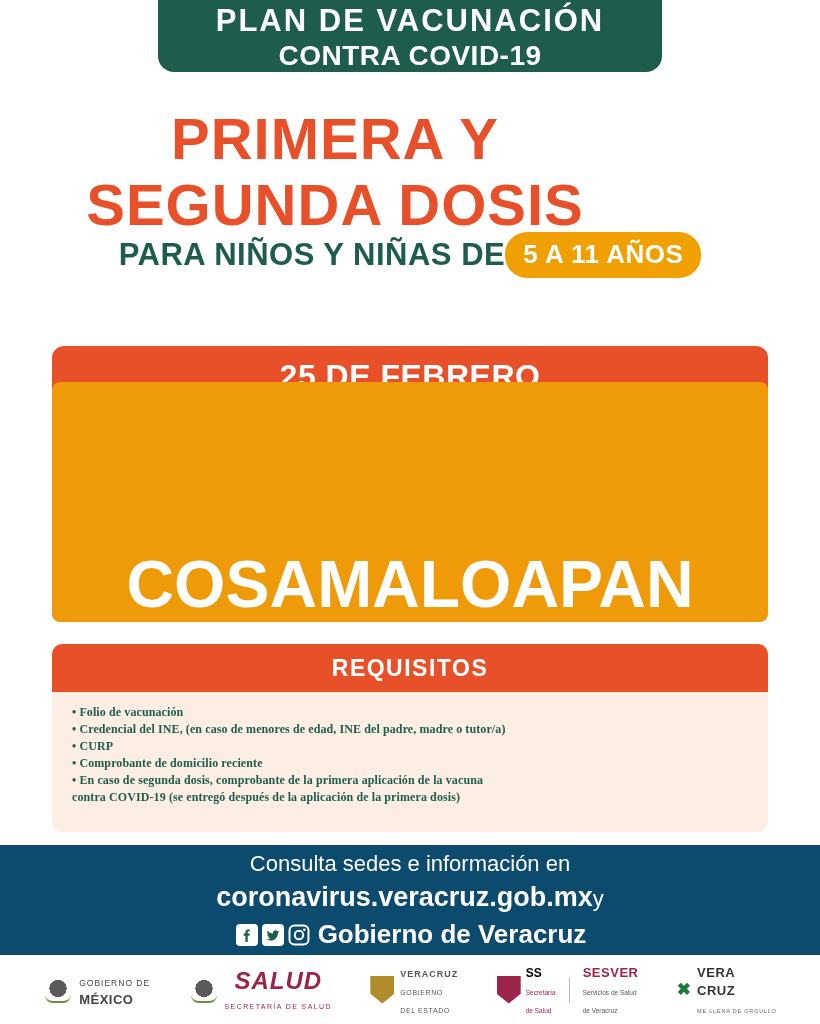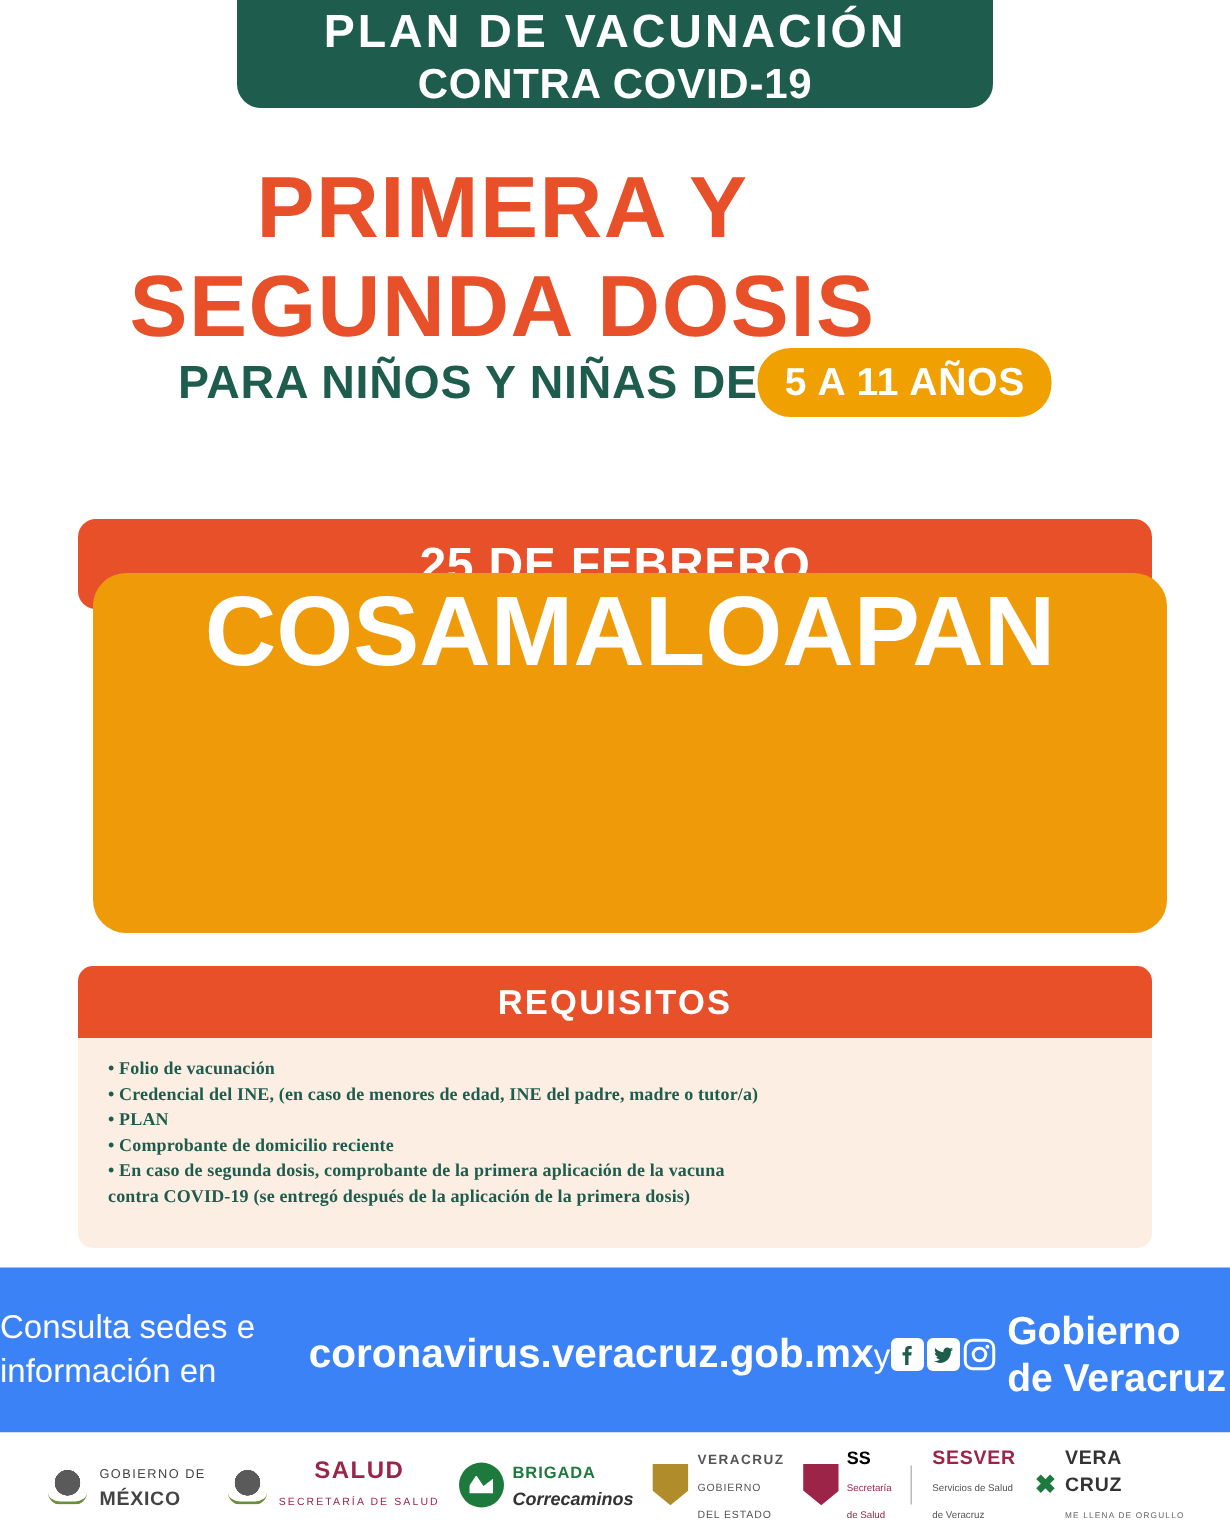--- a/index.html
+++ b/index.html
@@ -89,24 +89,24 @@
   .date-bar span {
     color: #ffffff;
     font-size: 32px;
     font-weight: bold;
     letter-spacing: 0.5px;
   }
 
   
   .location-block {
     position: absolute;
-    left: 62px; top: 382px; width: 716px; height: 240px;
+    left: 52px; top: 382px; width: 716px; height: 240px;
     background: #ef9a09;
-    border-radius: 22px;
-    display: flex; align-items: flex-start; justify-content: center;
+    border-radius: 8px;
+    display: flex; align-items: flex-end; justify-content: center;
   }
   .location-block span {
     color: #ffffff;
     font-size: 66px;
     font-weight: bold;
     letter-spacing: 0px;
   }
 
   
   .req-header {
@@ -138,22 +138,22 @@
     line-height: 1.42;
     letter-spacing: 0.1px;
     font-family: Liberation Serif, serif;
   }
   .req-item.last { font-weight: bold; }
 
   
   .footer {
     position: absolute;
     left: 0; top: 845px; width: 820px; height: 110px;
-    background: #3b82f6;
-    display: flex; flex-direction: row;
+    background: #0c4a6e;
+    display: flex; flex-direction: column;
     align-items: center; justify-content: center;
   }
   .footer-l1 {
     color: #ffffff;
     font-size: 22px;
     line-height: 1.3;
   }
   .footer-l2 {
     color: #ffffff;
     font-size: 27px;
@@ -190,21 +190,21 @@
     background: radial-gradient(circle at 50% 45%, #5a5a5a 0 38%, transparent 39%);
     position: relative;
   }
   .logo-eagle::after {
     content: ""; position: absolute; left: 2px; bottom: 2px;
     width: 26px; height: 6px; border-bottom: 2px solid #6b8f3a;
     border-radius: 0 0 14px 14px;
   }
   .logo-txt-small { font-size: 8.5px; color: #444; letter-spacing: 1px; line-height: 1.15; }
   .logo-txt-big { font-size: 13px; font-weight: bold; color: #444; letter-spacing: 0.5px; line-height: 1.1; }
-  .logo-salud-main { font-size: 16px; font-weight: bold; color: #9d2449; letter-spacing: 1px; }
+  .logo-salud-main { font-size: 24px; font-weight: bold; color: #9d2449; letter-spacing: 1px; font-style: italic; }
   .logo-salud-sub { font-size: 7px; color: #9d2449; letter-spacing: 1.4px; }
   .brigada-circle {
     width: 30px; height: 30px; border-radius: 50%;
     background: #1e7a3c; position: relative;
   }
   .brigada-circle::after {
     content: ""; position: absolute; left: 7px; top: 9px;
     width: 16px; height: 12px; background: #ffffff;
     clip-path: polygon(0 60%, 30% 0, 60% 60%, 100% 20%, 100% 100%, 0 100%);
   }
@@ -253,21 +253,21 @@
   <div class="location-block">
     <span>COSAMALOAPAN</span>
   </div>
 
   <div class="req-header">
     <span>REQUISITOS</span>
   </div>
   <div class="req-body">
     <div class="req-item">• Folio de vacunación</div>
     <div class="req-item">• Credencial del INE, (en caso de menores de edad, INE del padre, madre o tutor/a)</div>
-    <div class="req-item">• PLAN</div>
+    <div class="req-item">• CURP</div>
     <div class="req-item">• Comprobante de domicilio reciente</div>
     <div class="req-item">• En caso de segunda dosis, comprobante de la primera aplicación de la vacuna</div>
     <div class="req-item last">contra COVID-19 (se entregó después de la aplicación de la primera dosis)</div>
   </div>
 
   <div class="footer">
     <div class="footer-l1">Consulta sedes e información en</div>
     <div class="footer-l2">
       <span>coronavirus.veracruz.gob.mx</span><span class="y">y</span>
     </div>
@@ -306,27 +306,20 @@
     </div>
 
     <div class="logo">
       <span class="logo-eagle"></span>
       <span style="text-align:center">
         <span class="logo-salud-main">SALUD</span><br>
         <span class="logo-salud-sub">SECRETARÍA DE SALUD</span>
       </span>
     </div>
 
-    <div class="logo">
-      <span class="brigada-circle"></span>
-      <span>
-        <span class="brigada-t1">BRIGADA</span><br>
-        <span class="brigada-t2">Correcaminos</span>
-      </span>
-    </div>
 
     <div class="logo">
       <span class="ver-shield"></span>
       <span>
         <span class="ver-t1">VERACRUZ</span><br>
         <span class="ver-t2">GOBIERNO</span><br>
         <span class="ver-t2">DEL ESTADO</span>
       </span>
     </div>
 

